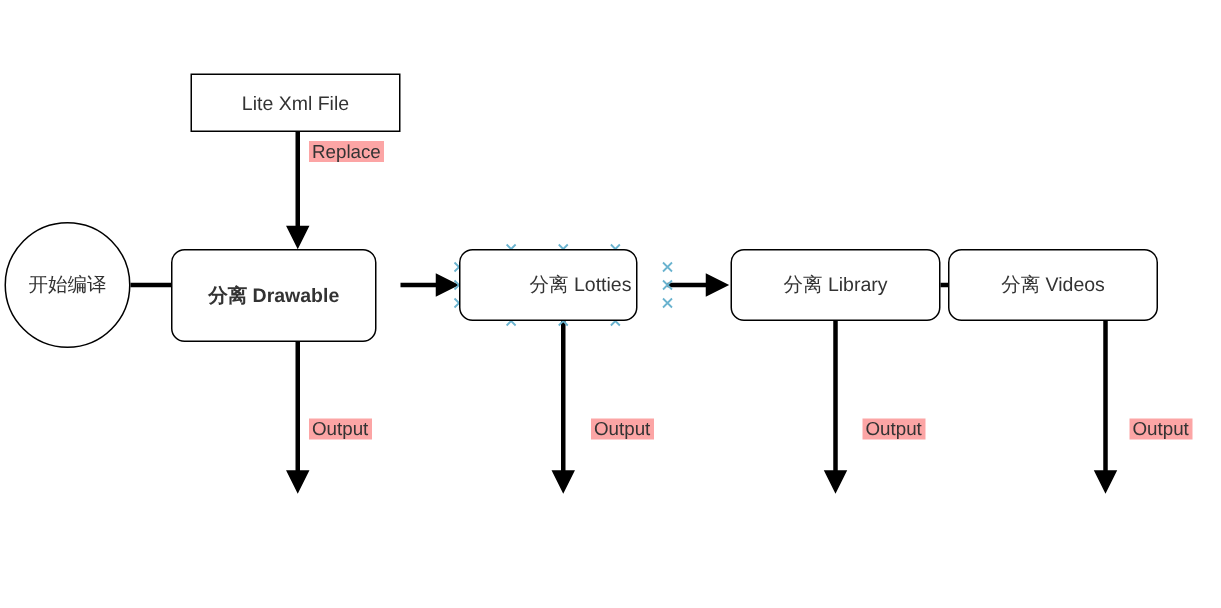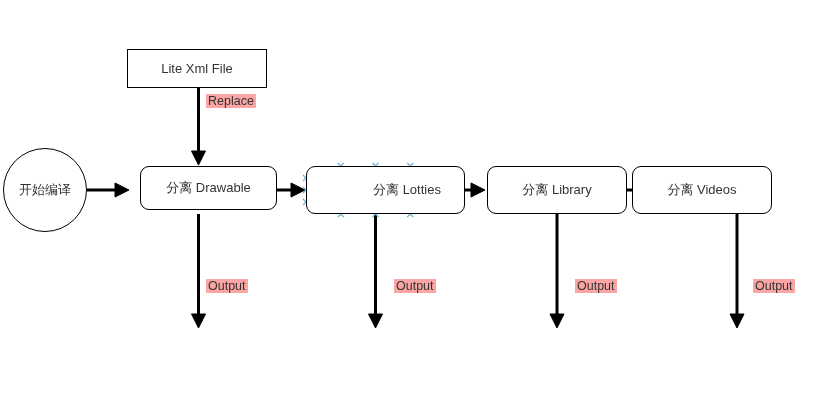--- a/index.html
+++ b/index.html
@@ -106,25 +106,25 @@
   </svg>
 
   <div class="node circle" style="left:3px; top:148px; width:84px; height:84px;">
     <span>开始编译</span>
   </div>
 
   <div class="node" style="left:127px; top:13px; width:140px; height:39px;margin-top:36px;">
     <span>Lite Xml File</span>
   </div>
 
-  <div class="node rounded" style="left:140px; top:166px; width:137px; height:44px;">
+  <div class="node rounded" style="left:114px; top:166px; width:137px; height:62px;font-weight:bold;">
     <span>分离 Drawable</span>
   </div>
 
-  <div class="node rounded" style="left:306px; top:166px; width:159px; height:48px;padding-left:43px;">
+  <div class="node rounded" style="left:306px; top:166px; width:119px; height:48px;padding-left:43px;">
     <span>分离 Lotties</span>
   </div>
 
   <div class="node rounded" style="left:487px; top:166px; width:140px; height:48px;">
     <span>分离 Library</span>
   </div>
 
   <div class="node rounded" style="left:632px; top:166px; width:140px; height:48px;">
     <span>分离 Videos</span>
   </div>

